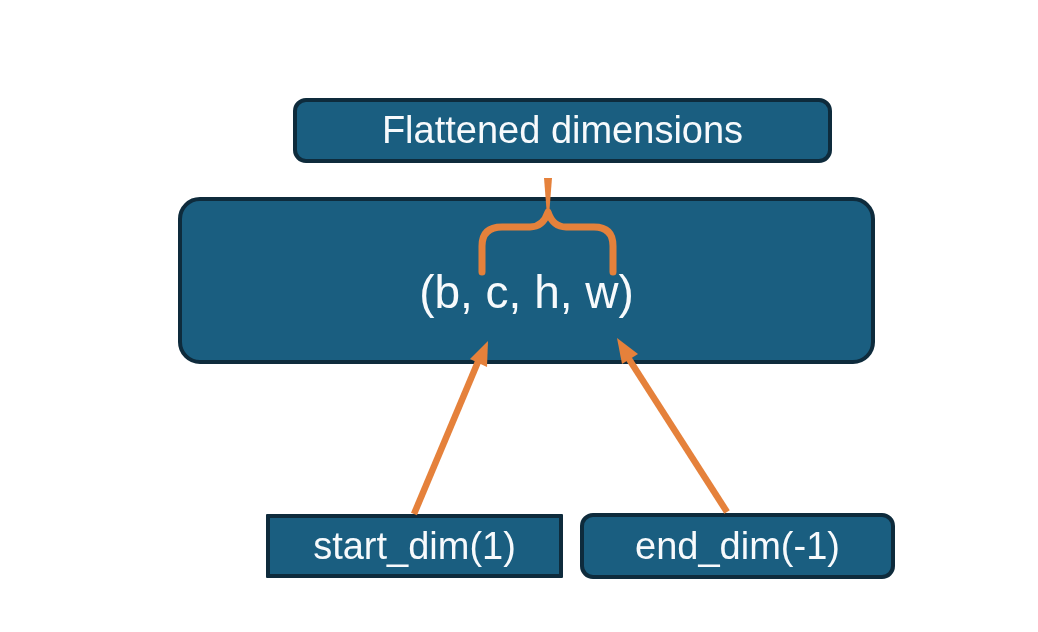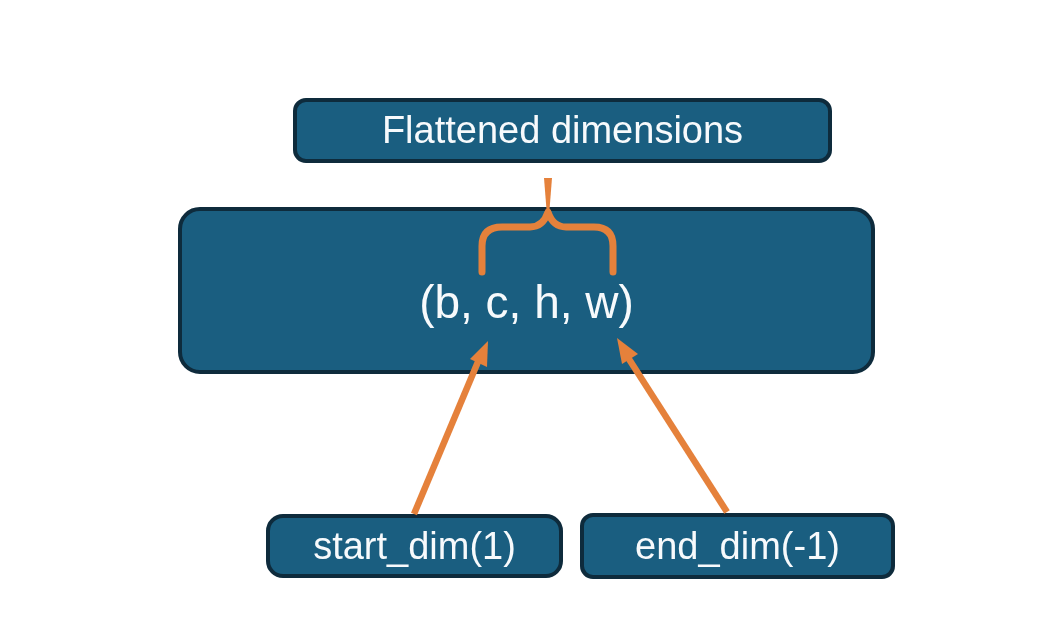--- a/index.html
+++ b/index.html
@@ -29,30 +29,30 @@
     color: var(--text);
     white-space: nowrap;
   }
   .node-title {
     left: 293px; top: 98px;
     width: 539px; height: 65px;
     border-radius: 13px;
     font-size: 38px;
   }
   .node-tensor {
-    left: 178px; top: 207px;
+    left: 178px; top: 197px;
     width: 697px; height: 167px;
     border-radius: 22px;
     font-size: 46px;
     padding-top: 22px;
   }
   .node-start {
     left: 266px; top: 514px;
     width: 297px; height: 64px;
-    border-radius: 17px;
+    border-radius: 1px;
     font-size: 38px;
   }
   .node-end {
     left: 580px; top: 513px;
     width: 315px; height: 66px;
     border-radius: 13px;
     font-size: 38px;
   }
   .overlay {
     position: absolute;

